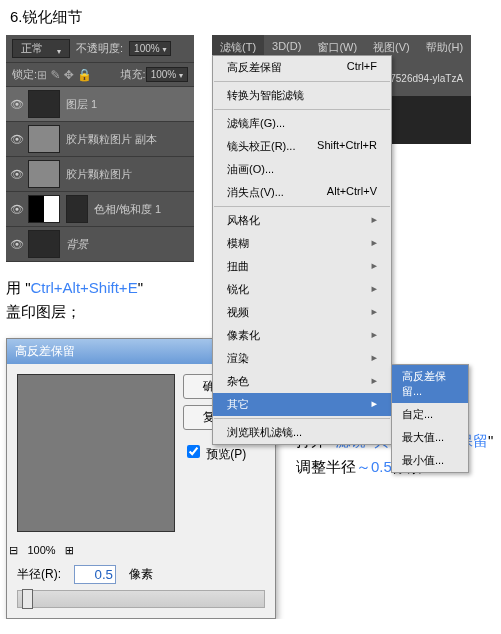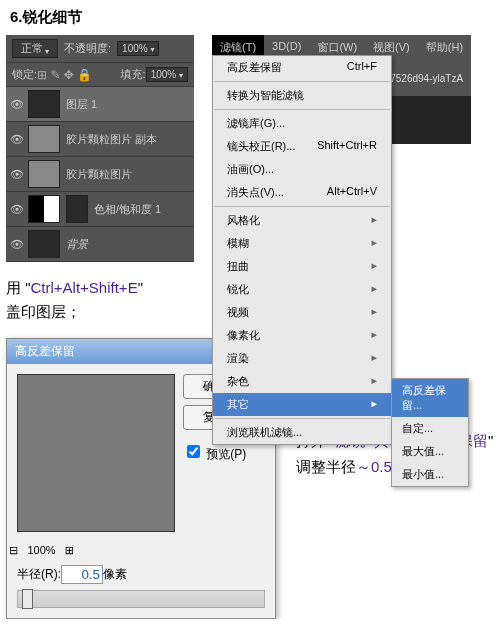--- a/index.html
+++ b/index.html
@@ -1,56 +1,56 @@
 <!DOCTYPE html>
 <html><head>
 <meta charset="utf-8">
 <style>
 body{margin:0;font-family:"Microsoft YaHei",sans-serif;font-size:12px;background:#fff;width:501px}
-.title{font-size:15px;font-weight:bold;padding:8px 10px}
+.title{font-size:15px;font-weight:normal;padding:8px 10px}
 .row1{display:flex;gap:18px;padding:0 6px}
 .layers-panel{background:#535353;width:188px;font-size:11px;color:#ccc}
 .lp-top{display:flex;align-items:center;padding:4px 6px;gap:6px;border-bottom:1px solid #3a3a3a}
-.sel{background:#3a3a3a;border:1px solid #222;padding:1px 8px;color:#ccc;display:flex;align-items:flex-end;gap:2px}
+.sel{background:#3a3a3a;border:1px solid #222;padding:1px 8px;color:#ccc;display:flex;align-items:flex-end;gap:14px}
 .pct{background:#3a3a3a;border:1px solid #222;padding:1px 4px;color:#ccc;font-size:10px}
 .lp-lock{display:flex;align-items:center;padding:4px 6px;border-bottom:1px solid #3a3a3a}
 .lp-lock span.g{color:#aaa;font-size:12px}
 .layer{display:flex;align-items:center;border-bottom:1px solid #3a3a3a;padding:3px 4px;gap:6px}
 .eye{width:12px;text-align:center;color:#ccc}
 .thumb{width:30px;height:26px;background:#888;border:1px solid #222}
 .thumb.dark{background:#2a2a2a}
 .thumb.bw{background:linear-gradient(90deg,#000 50%,#fff 50%)}
 .layer.sel-l{background:#6a6a6a}
 .menu-area{position:relative}
 .menubar{background:#535353;color:#ccc;display:flex;font-size:11px}
 .menubar div{padding:5px 8px}
-.menubar .act{background:#000000}
+.menubar .act{background:#404040}
 .dropdown{background:#e8e8e8;border:1px solid #999;width:178px;font-size:11px;box-shadow:2px 2px 4px rgba(0,0,0,.3)}
 .mi{display:flex;justify-content:space-between;padding:4px 14px;position:relative}
 .mi.hl{background:#4a7fc9;color:#fff}
 .sep{height:1px;background:#bbb;margin:2px 1px}
-.sub{position:absolute;left:178px;top:322px;background:#e8e8e8;border:1px solid #999;width:76px;box-shadow:2px 2px 4px rgba(0,0,0,.3)}
+.sub{position:absolute;left:178px;top:308px;background:#e8e8e8;border:1px solid #999;width:76px;box-shadow:2px 2px 4px rgba(0,0,0,.3)}
 .sub .mi{padding:4px 10px}
 .arr{color:#666}
 .mi.hl .arr{color:#fff}
 .bg-strip{background:#535353;height:36px;display:flex;align-items:center;padding:0 8px;color:#888;font-size:10px;gap:6px}
 .bg-dark{background:#252525;height:48px}
 .caption{padding:14px 6px;font-size:15px;line-height:1.6}
-.orange{color:#4c1d95}
+.orange{color:#3b82f6}
 .row2{display:flex;gap:20px;padding:0 6px;align-items:flex-start}
 .dialog{width:268px;border:1px solid #888;background:#f0f0f0;box-shadow:2px 2px 6px rgba(0,0,0,.3)}
 .dlg-title{background:linear-gradient(#a3c4ea,#6a9bd8);color:#fff;padding:4px 8px;display:flex;justify-content:space-between;font-size:12px}
 .dlg-close{background:#c75050;color:#fff;width:42px;text-align:center;margin:-4px -8px -4px 0;padding:4px 0}
 .dlg-body{padding:10px;display:flex;gap:8px}
 .preview{width:156px;height:156px;background:#7a7a7a;border:1px solid #333}
 .btns{display:flex;flex-direction:column;gap:6px}
 .btn{background:#f4f4f4;border:1px solid #888;border-radius:3px;padding:3px 18px;font-size:12px;text-align:center}
 .chk{padding:0 10px 6px;font-size:12px}
 .zoom-row{text-align:left;padding:2px;font-size:11px}
-.radius-row{padding:6px 10px;font-size:12px;display:flex;align-items:center;gap:0}
+.radius-row{padding:6px 10px;font-size:12px;display:flex;align-items:center;gap:13px}
 .rad-input{width:36px;border:1px solid #7a9acb;background:#fff;text-align:right;padding:1px 2px;color:#2060c0}
 .slider{height:16px;margin:0 10px 10px;background:linear-gradient(#ddd,#ccc);border:1px solid #aaa;position:relative}
 .slider-h{position:absolute;left:4px;top:-2px;width:9px;height:18px;background:#e8e8e8;border:1px solid #666}
 .cap2{font-size:15px;line-height:1.7;max-width:200px;padding-top:90px}
 .tri{font-size:8px}
 </style>
 </head>
 <body>
 
 <div class="title">6.锐化细节</div>

